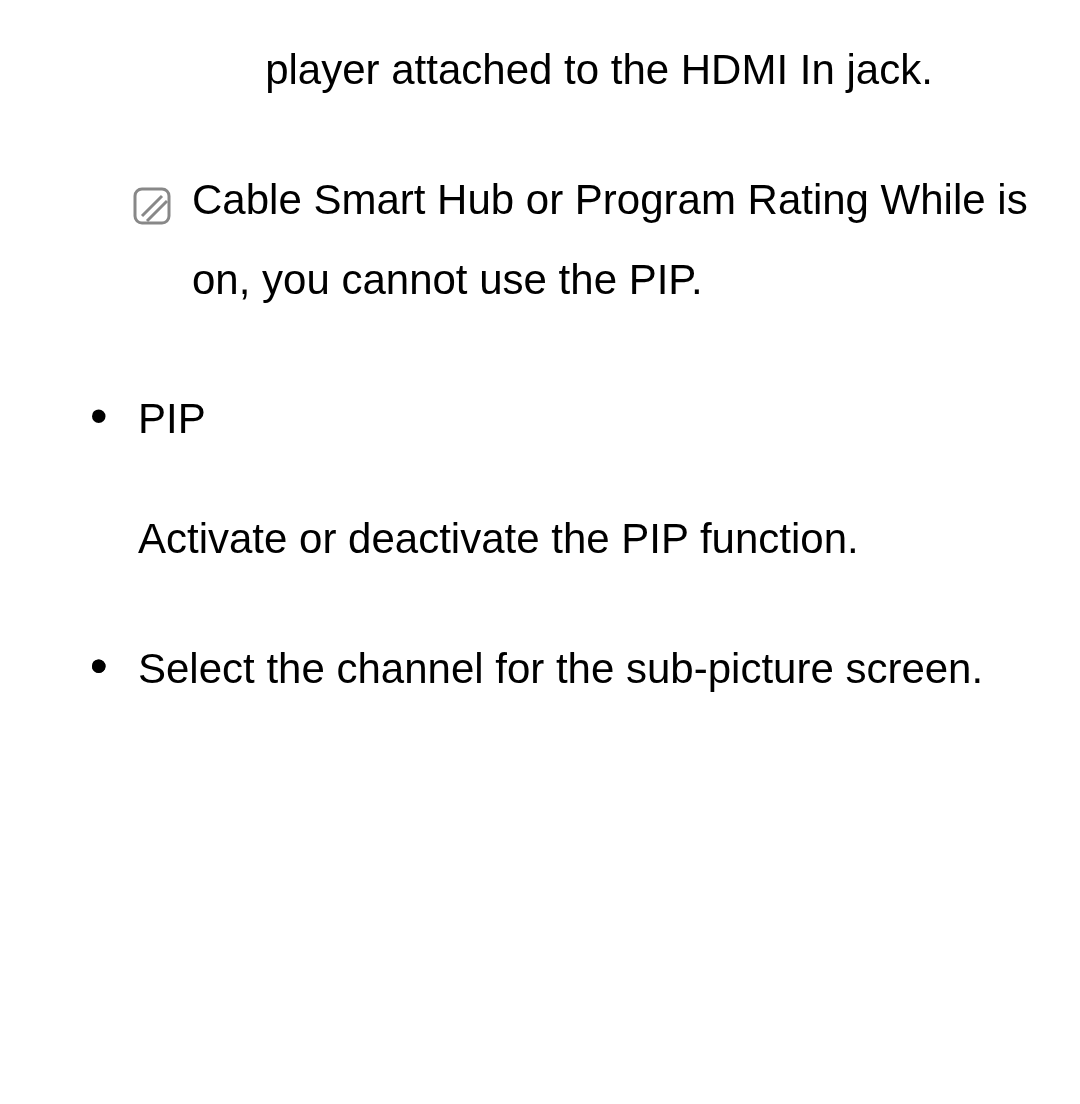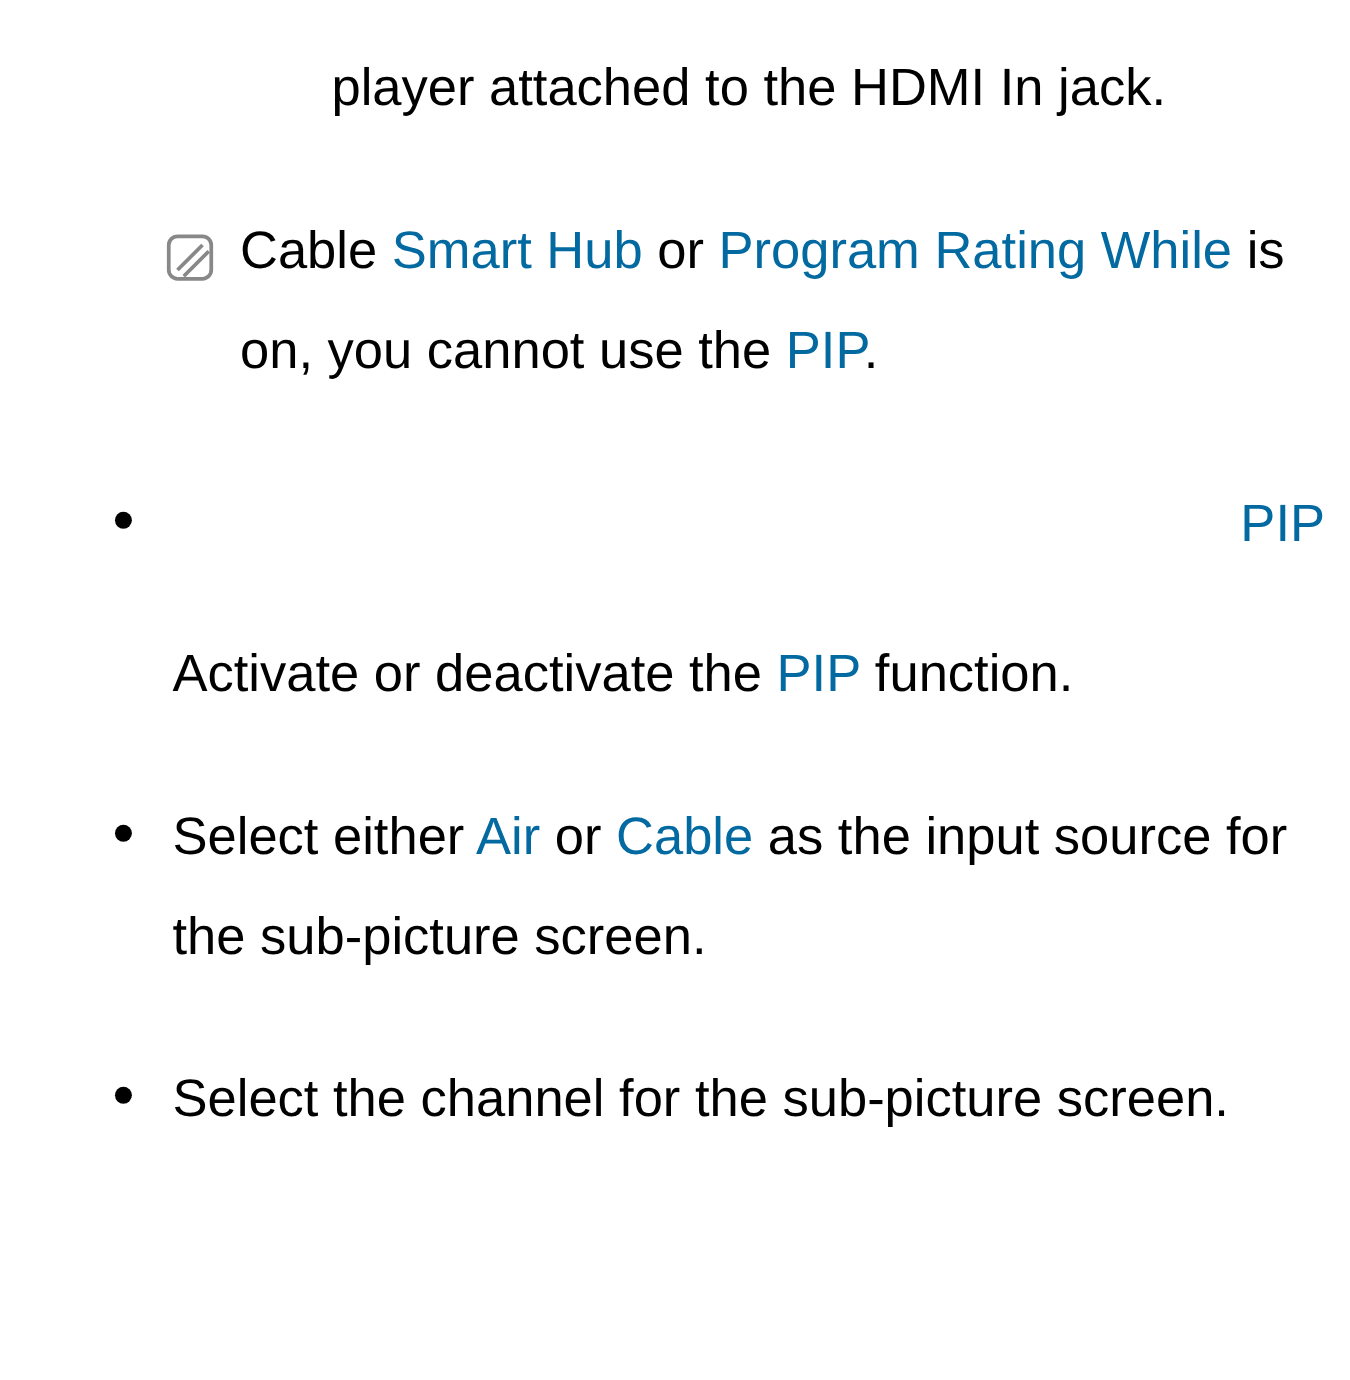--- a/index.html
+++ b/index.html
@@ -32,22 +32,21 @@
       left: 0;
       top: 12px;
       width: 40px;
       height: 40px;
     }
     .note-icon svg {
       width: 100%;
       height: 100%;
     }
     .hl {
-      color: #0369a1;
-      text-align: right;
+      color: #000000;
     }
     .list-item {
       position: relative;
       margin-left: 118px;
       margin-bottom: 50px;
     }
     .bullet {
       position: absolute;
       left: -48px;
       top: 0;
@@ -78,19 +77,18 @@
 </div>
 
 <div class="list-item">
   <span class="bullet">•</span>
   <div class="item-title hl">PIP</div>
   <div class="item-desc"><span>Activate or deactivate the </span><span class="hl">PIP</span><span> function.</span></div>
 </div>
 
 <div class="list-item">
   <span class="bullet">•</span>
-  <div class="item-desc"><span>Select either </span><span class="hl">Air</span><span> or </span><span class="hl">Cable</span><span> as the input source for the sub-picture screen.</span></div>
 </div>
 
 <div class="list-item">
   <span class="bullet">•</span>
   <div class="item-desc"><span>Select the channel for the sub-picture screen.</span></div>
 </div>
 
 </body></html>

